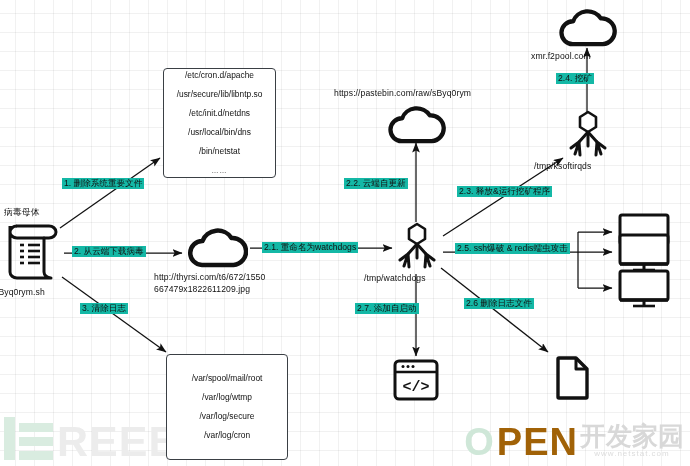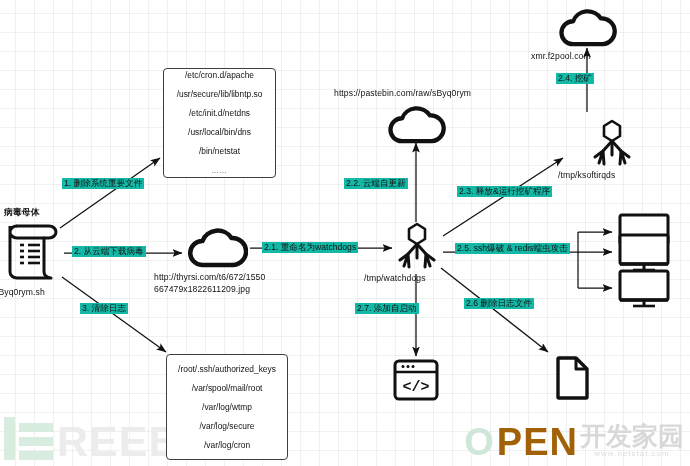--- a/index.html
+++ b/index.html
@@ -127,21 +127,20 @@
 <div class="pbox" style="left:163px;top:28px;width:113px;height:110px;margin-top:40px;">
   <div class="row">/etc/cron.d/apache</div>
   <div class="row">/usr/secure/lib/libntp.so</div>
   <div class="row">/etc/init.d/netdns</div>
   <div class="row">/usr/local/bin/dns</div>
   <div class="row">/bin/netstat</div>
   <div class="row" style="font-size:7px;letter-spacing:1px;">……</div>
 </div>
 
 <div class="pbox" style="left:166px;top:354px;width:122px;height:106px;">
-  <div class="row">/root/.ssh/authorized_keys</div>
   <div class="row">/var/spool/mail/root</div>
   <div class="row">/var/log/wtmp</div>
   <div class="row">/var/log/secure</div>
   <div class="row">/var/log/cron</div>
 </div>
 
 <div class="node" style="left:8px;top:222px;">
   <svg class="ic" width="50" height="62" viewBox="0 0 50 62">
     <path d="M9,4 h32 a7,6 0 0 1 0,12 h-5" stroke="#111" stroke-width="3" fill="none" stroke-linecap="round"></path>
     <path d="M9,4 a7,6 0 0 0 0,12 h27 v34 a7,6 0 0 0 7,6 h-34 a7,6 0 0 1 -7,-6 v-46" stroke="#111" stroke-width="3" fill="none" stroke-linejoin="round"></path>
@@ -149,21 +148,21 @@
       <line x1="12" y1="23" x2="16" y2="23"></line>
         <line x1="20" y1="23" x2="32" y2="23"></line>
       <line x1="12" y1="29" x2="16" y2="29"></line>
         <line x1="20" y1="29" x2="32" y2="29"></line>
       <line x1="12" y1="35" x2="16" y2="35"></line>
         <line x1="20" y1="35" x2="32" y2="35"></line>
       <line x1="12" y1="41" x2="16" y2="41"></line>
         <line x1="20" y1="41" x2="32" y2="41"></line>
     </g>
   </svg>
-  <div class="lbl cn" style="left:-4px;top:-16px;width:60px;font-weight:bold;">病毒母体</div>
+  <div class="lbl cn" style="left:-4px;top:-16px;width:60px;">病毒母体</div>
   <div class="lbl" style="left:-14px;top:64px;width:80px;">sByq0rym.sh</div>
 </div>
 
 <div class="node" style="left:186px;top:225px;">
   <svg class="ic" width="62" height="44" viewBox="0 0 62 44">
     <path d="M16,40 a12,12 0 0 1 0.5,-24 a16,15 0 0 1 29,-3 a10,10 0 0 1 2,27 z" stroke="#111" stroke-width="4.5" fill="#fff" stroke-linejoin="round"></path>
   </svg>
   <div class="lbl" style="left:-32px;top:46px;width:128px;line-height:12px;">http://thyrsi.com/t6/672/1550</div>
   <div class="lbl" style="left:-32px;top:58px;width:128px;line-height:12px;">667479x1822611209.jpg</div>
 </div>
@@ -186,21 +185,21 @@
   <svg class="ic" width="44" height="48" viewBox="0 0 44 48">
     <path d="M22,2 l8,5 v10 l-8,5 l-8,-5 v-10 z" stroke="#111" stroke-width="2.6" fill="#fff" stroke-linejoin="round"></path>
     <path d="M22,22 l-9,10 M22,22 l9,10" stroke="#111" stroke-width="3" fill="none"></path>
     <path d="M13,32 l-4,12 M13,32 l-8,6 M13,32 l1,13" stroke="#111" stroke-width="3" fill="none" stroke-linecap="round"></path>
     <path d="M31,32 l4,12 M31,32 l8,6 M31,32 l-1,13" stroke="#111" stroke-width="3" fill="none" stroke-linecap="round"></path>
     <path d="M22,22 v14" stroke="#111" stroke-width="3" fill="none" stroke-linecap="round"></path>
   </svg>
   <div class="lbl" style="left:-31px;top:50px;width:106px;">/tmp/watchdogs</div>
 </div>
 
-<div class="node" style="left:566px;top:119px;margin-left:24px;">
+<div class="node" style="left:566px;top:110px;">
   <svg class="ic" width="44" height="48" viewBox="0 0 44 48">
     <path d="M22,2 l8,5 v10 l-8,5 l-8,-5 v-10 z" stroke="#111" stroke-width="2.6" fill="#fff" stroke-linejoin="round"></path>
     <path d="M22,22 l-9,10 M22,22 l9,10" stroke="#111" stroke-width="3" fill="none"></path>
     <path d="M13,32 l-4,12 M13,32 l-8,6 M13,32 l1,13" stroke="#111" stroke-width="3" fill="none" stroke-linecap="round"></path>
     <path d="M31,32 l4,12 M31,32 l8,6 M31,32 l-1,13" stroke="#111" stroke-width="3" fill="none" stroke-linecap="round"></path>
     <path d="M22,22 v14" stroke="#111" stroke-width="3" fill="none" stroke-linecap="round"></path>
   </svg>
   <div class="lbl" style="left:-32px;top:50px;width:108px;">/tmp/ksoftirqds</div>
 </div>
 

